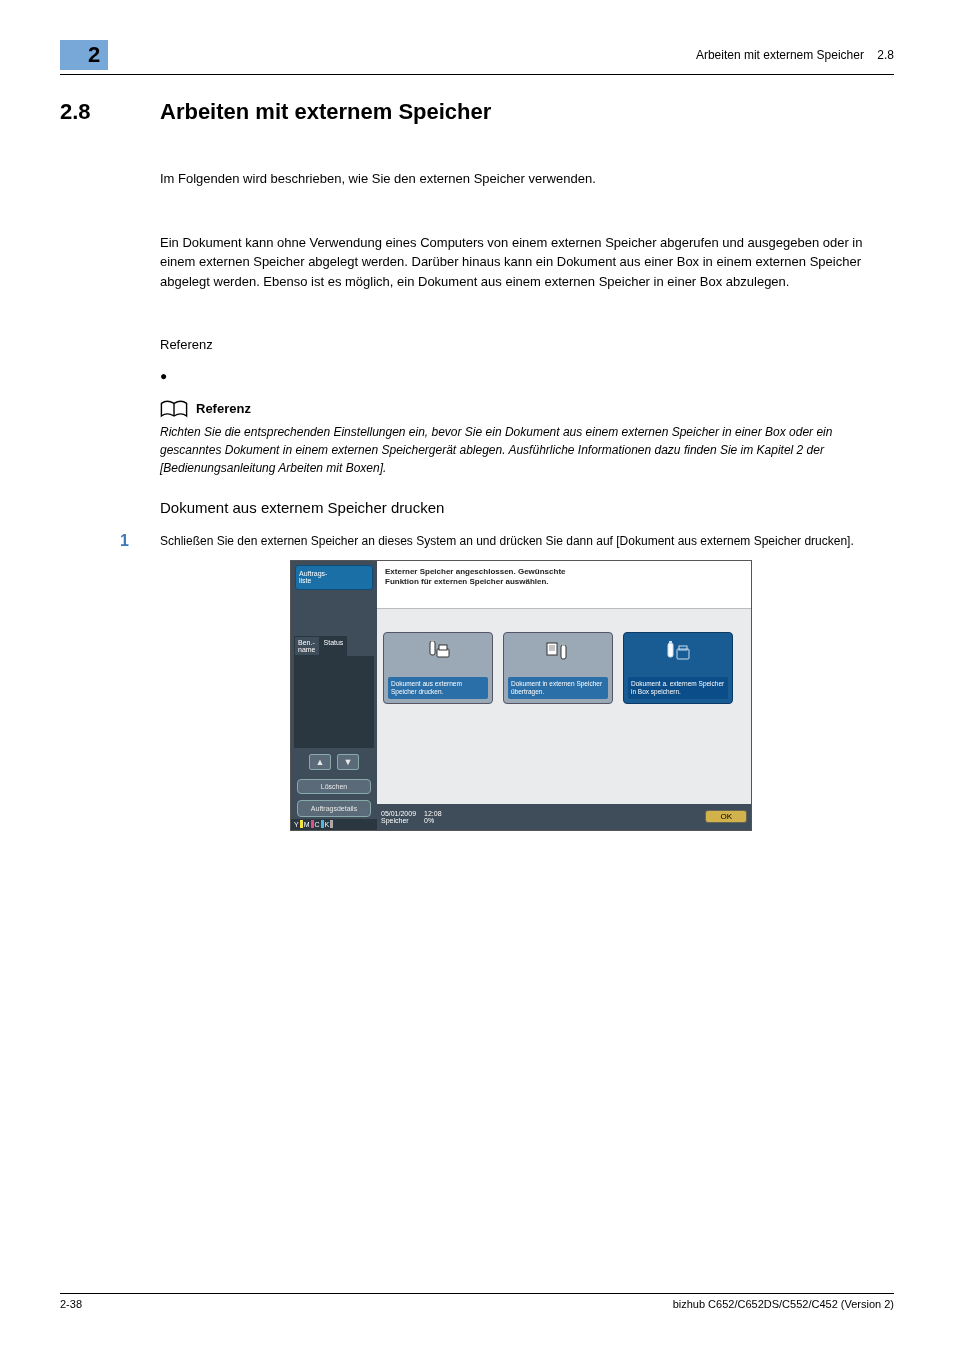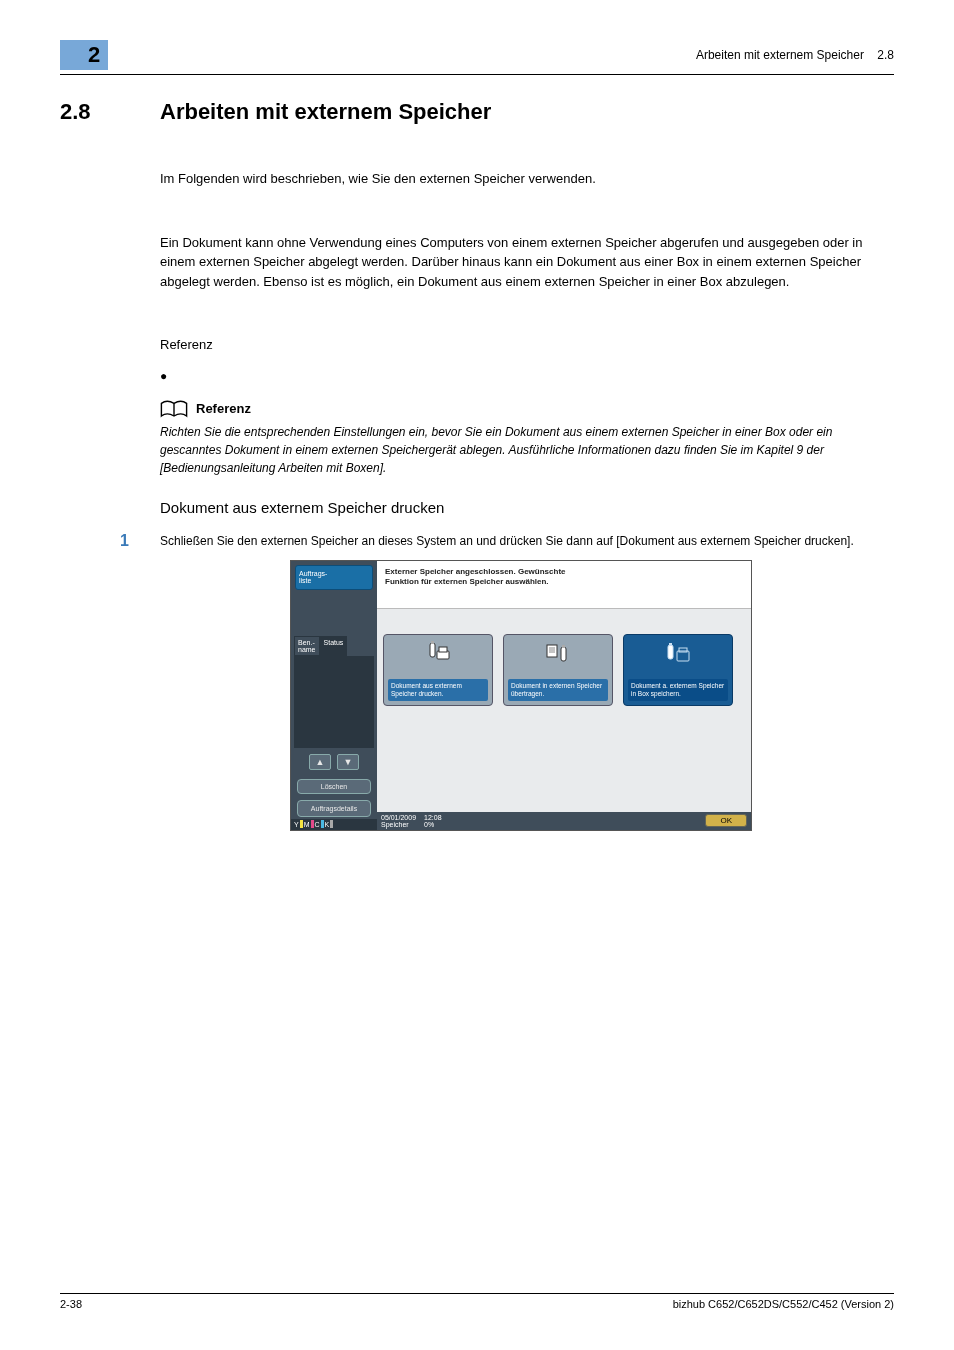--- a/index.html
+++ b/index.html
@@ -44,21 +44,21 @@
   .bar.y { background: #f5e442; } .bar.m { background: #e24a8a; } .bar.c { background: #4ab8e2; } .bar.k { background: #aaa; }
 
   .main-area { flex: 1; background: #e9ebed; display: flex; flex-direction: column; }
   .main-head { background: #fff; border-bottom: 1px solid #bbb; padding: 6px 8px; font-size: 8px; line-height: 1.3; color: #222; font-weight: bold; height:48px;}
   .func-row { flex: 1; display: flex; gap: 10px; align-items: center; padding: 18px 6px 12px 6px; }
   .func { width: 110px; height: 72px; border-radius: 4px; background: #9aa9b5; border: 1px solid #556; display: flex; flex-direction: column; align-items: center; padding: 4px; }
   .func.sel { background: #195c94; border-color: #0a3a66; }
   .func-icon { width: 28px; height: 26px; display: flex; align-items: flex-end; justify-content: center; }
   .func-label { width: 100%; background: #2a6fa8; color: #fff; font-size: 6.5px; line-height: 1.2; padding: 3px; border-radius: 2px; margin-top: auto; }
   .func.sel .func-label { background: #0a4d88; }
-  .status-bar { background: #3f4d5a; color: #fff; font-size: 7px; display: flex; align-items: center; padding: 2px 4px; height: 18px; }
+  .status-bar { background: #3f4d5a; color: #fff; font-size: 7px; display: flex; align-items: center; padding: 2px 4px; height: 26px; }
   .status-left { display: flex; gap: 8px; }
   .ok-btn { margin-left: auto; background: #d2b24a; border: 1px solid #665; border-radius: 3px; padding: 1px 14px; font-size: 8px; color: #000; }
 
   .footer { position: absolute; bottom: 40px; left: 60px; right: 60px; border-top: 1px solid #000; padding-top: 4px; display: flex; justify-content: space-between; font-size: 11px; }
 </style>
 </head>
 <body>
 
 <div class="page">
   <div class="header-row">
@@ -81,21 +81,21 @@
       <span class="bullet-dot">●</span>
     </div>
 
     <div class="ref-row">
       <svg class="book-icon" viewBox="0 0 40 28">
         <path d="M2 6 Q10 0 20 6 Q30 0 38 6 V24 Q30 18 20 24 Q10 18 2 24 Z" fill="none" stroke="#000" stroke-width="2"></path>
         <line x1="20" y1="6" x2="20" y2="24" stroke="#000" stroke-width="2"></line>
       </svg>
       <span class="ref-label">Referenz</span>
     </div>
-    <p class="ref-text">Richten Sie die entsprechenden Einstellungen ein, bevor Sie ein Dokument aus einem externen Speicher in einer Box oder ein gescanntes Dokument in einem externen Speichergerät ablegen. Ausführliche Informationen dazu finden Sie im Kapitel 9 der [Bedienungsanleitung Arbeiten mit Boxen].</p>
+    <p class="ref-text">Richten Sie die entsprechenden Einstellungen ein, bevor Sie ein Dokument aus einem externen Speicher in einer Box oder ein gescanntes Dokument in einem externen Speichergerät ablegen. Ausführliche Informationen dazu finden Sie im Kapitel 2 der [Bedienungsanleitung Arbeiten mit Boxen].</p>
 
     <div class="subsection">Dokument aus externem Speicher drucken</div>
   </div>
 
   <div class="step-row" style="margin-left:100px;">
     <div class="step-num">1</div>
     <div class="step-text">Schließen Sie den externen Speicher an dieses System an und drücken Sie dann auf [Dokument aus externem Speicher drucken].</div>
   </div>
 
   <div class="panel-wrap">

